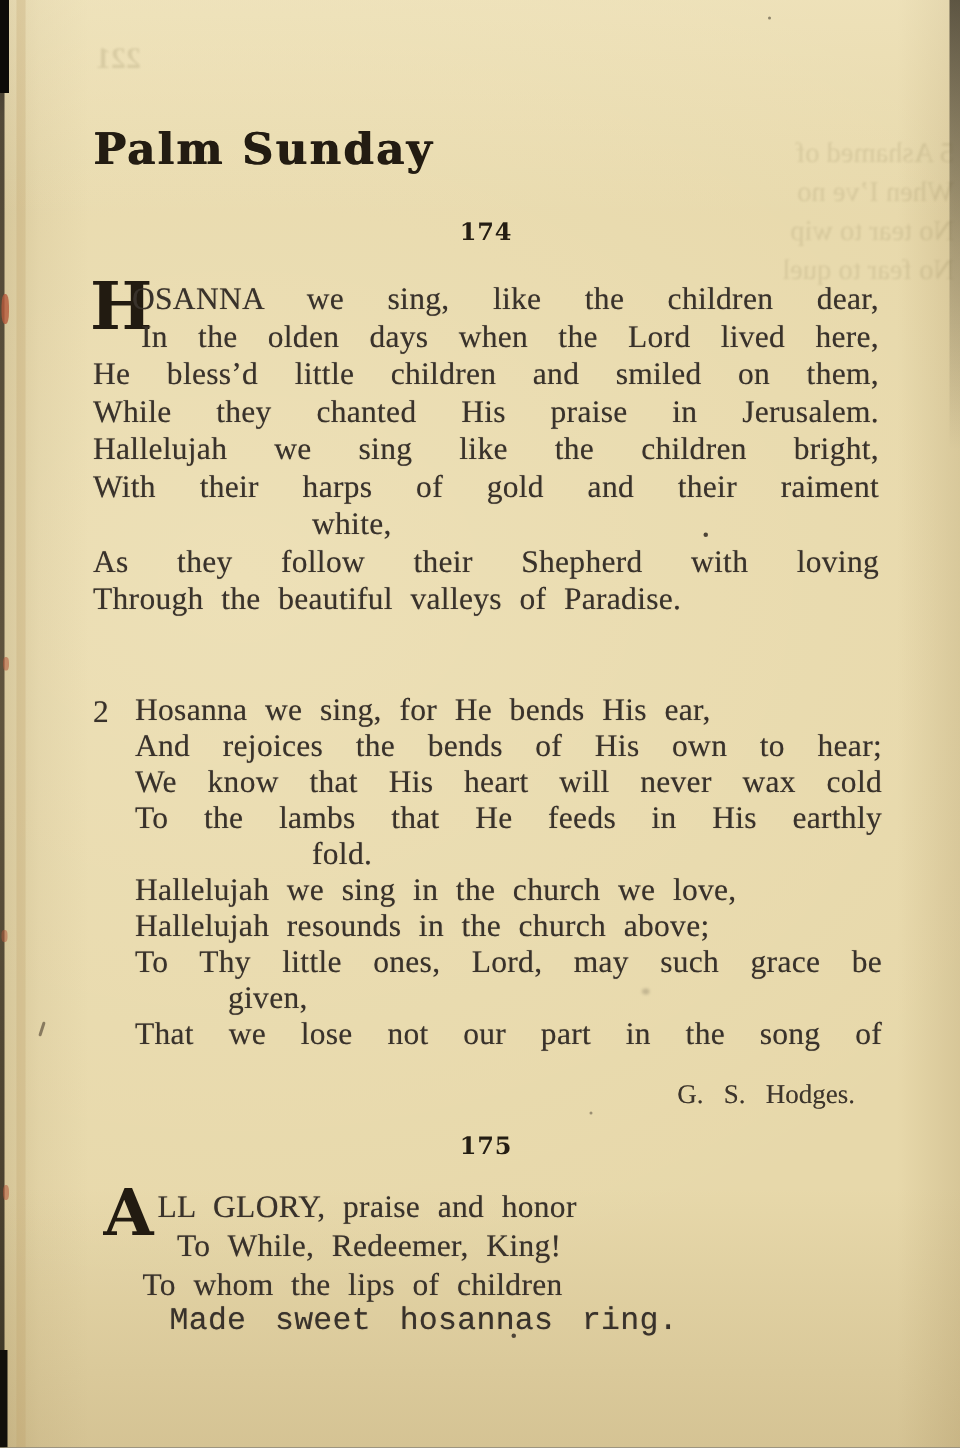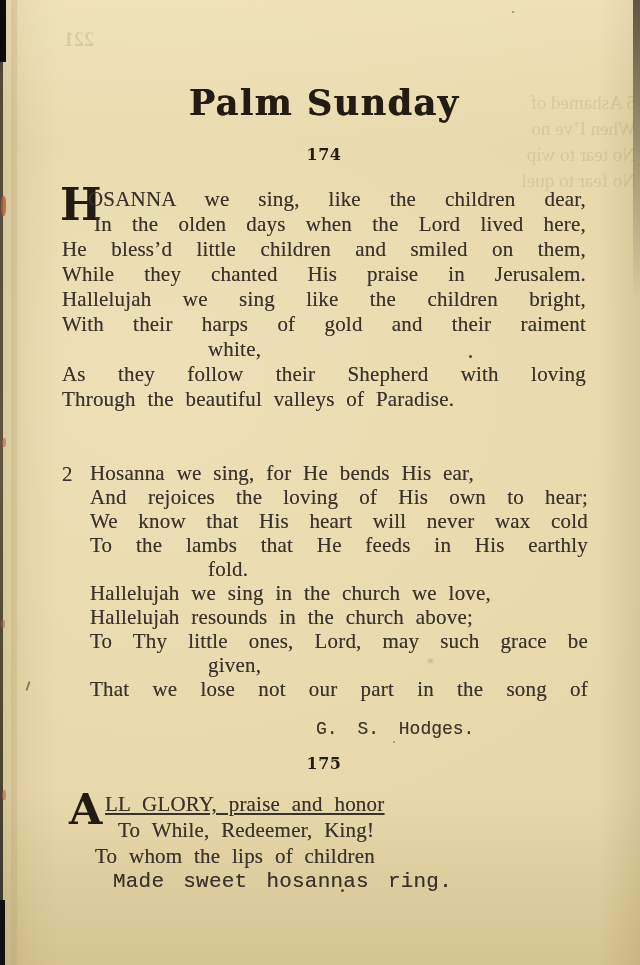--- a/index.html
+++ b/index.html
@@ -26,22 +26,22 @@
   .edge-cap-bottom { position: absolute; left: 0; top: 900px; width: 5px; height: 65px; background: #12100b; }
   .edge-streak { position: absolute; left: 11px; top: 0; width: 6px; height: 965px;
     background: rgba(186,156,100,0.25); }
   .right-edge-shadow { position: absolute; right: 0; top: 0; width: 7px; height: 300px;
     background: linear-gradient(180deg, rgba(22,17,10,0.65) 0%, rgba(22,17,10,0.25) 55%, rgba(22,17,10,0) 100%); }
   .red-speck { position: absolute; border-radius: 40%; background: #b65a3c; }
 
   
   .title {
     position: absolute; left: 62px; top: 82px; width: 524px;
-    text-align: center; font-family: "DejaVu Serif", serif;
-    font-size: 35px; font-weight: bold; color: #231c12;
+    text-align: left; font-family: "DejaVu Serif", serif;
+    font-size: 29px; font-weight: bold; color: #231c12;
     letter-spacing: 1.5px; text-shadow: 0.6px 0 0 currentColor;
   }
   .hymn-number {
     position: absolute; left: 62px; width: 524px; text-align: center;
     font-family: "DejaVu Serif", serif; font-size: 16px; font-weight: bold;
     color: #241d13; letter-spacing: 0.5px;
   }
   .n174 { top: 145px; }
   .n175 { top: 754px; }
 
@@ -58,32 +58,31 @@
   .pl26 { padding-left: 26px; }
   .pl32 { padding-left: 32px; }
   .c146 { margin-left: 146px; word-spacing: 0.1em; }
   .c148 { margin-left: 148px; word-spacing: 0.1em; }
 
   .verse-num { position: absolute; left: 62px; top: 462px; font-size: 21px; color: #39322b;
     text-shadow: 0 0 0.5px rgba(57,50,43,0.55); }
   .v2 { left: 90px; top: 461px; width: 498px; }
   .v2 .line { line-height: 24px; height: 24px; }
   .c118 { margin-left: 118px; word-spacing: 0.1em; }
-  .c122 { margin-left: 118px; word-spacing: 0.1em; }
+  .c122 { margin-left: 62px; word-spacing: 0.1em; }
 
   .attribution {
     position: absolute; left: 316px; top: 719px; width: 254px;
-    text-align: left; font-size: 18px; word-spacing: 0.5em; color: #3d352c;
+    text-align: right; font-size: 18px; word-spacing: 0.5em; color: #3d352c;
     text-shadow: 0 0 0.4px rgba(61,53,44,0.5);
-    font-family: Liberation Mono, monospace;
   }
 
   .h175 { left: 72px; top: 791px; width: 460px; }
   .h175 .line { line-height: 26px; height: 26px; word-spacing: 0.30em; }
-  .p33 { padding-left: 33px; text-decoration: underline; }
+  .p33 { padding-left: 33px; }
   .p46 { padding-left: 46px; }
   .p23 { padding-left: 23px; }
   .p41 { padding-left: 41px; font-family: Liberation Mono, monospace; }
 
   .dropcap {
     position: absolute; font-family: "DejaVu Serif", serif; font-weight: bold;
     color: #221b11; line-height: 1;
   }
   .dch { left: 60px; top: 183px; font-size: 44px; }
   .dca { left: 69px; top: 788px; font-size: 43px; }
@@ -136,21 +135,21 @@
     <div class="line j">Hallelujah we sing like the children bright,</div>
     <div class="line j">With their harps of gold and their raiment</div>
     <div class="line c146">white,</div>
     <div class="line j">As they follow their Shepherd with loving</div>
     <div class="line ws">Through the beautiful valleys of Paradise.</div>
   </div>
 
   <div class="verse-num">2</div>
   <div class="block v2">
     <div class="line ws">Hosanna we sing, for He bends His ear,</div>
-    <div class="line j">And rejoices the loving of His own to hear;</div>
+    <div class="line j">And rejoices the bends of His own to hear;</div>
     <div class="line j">We know that His heart will never wax cold</div>
     <div class="line j">To the lambs that He feeds in His earthly</div>
     <div class="line c118">fold.</div>
     <div class="line ws">Hallelujah we sing in the church we love,</div>
     <div class="line ws">Hallelujah resounds in the church above;</div>
     <div class="line j">To Thy little ones, Lord, may such grace be</div>
     <div class="line c122">given,</div>
     <div class="line j">That we lose not our part in the song of</div>
   </div>
 

